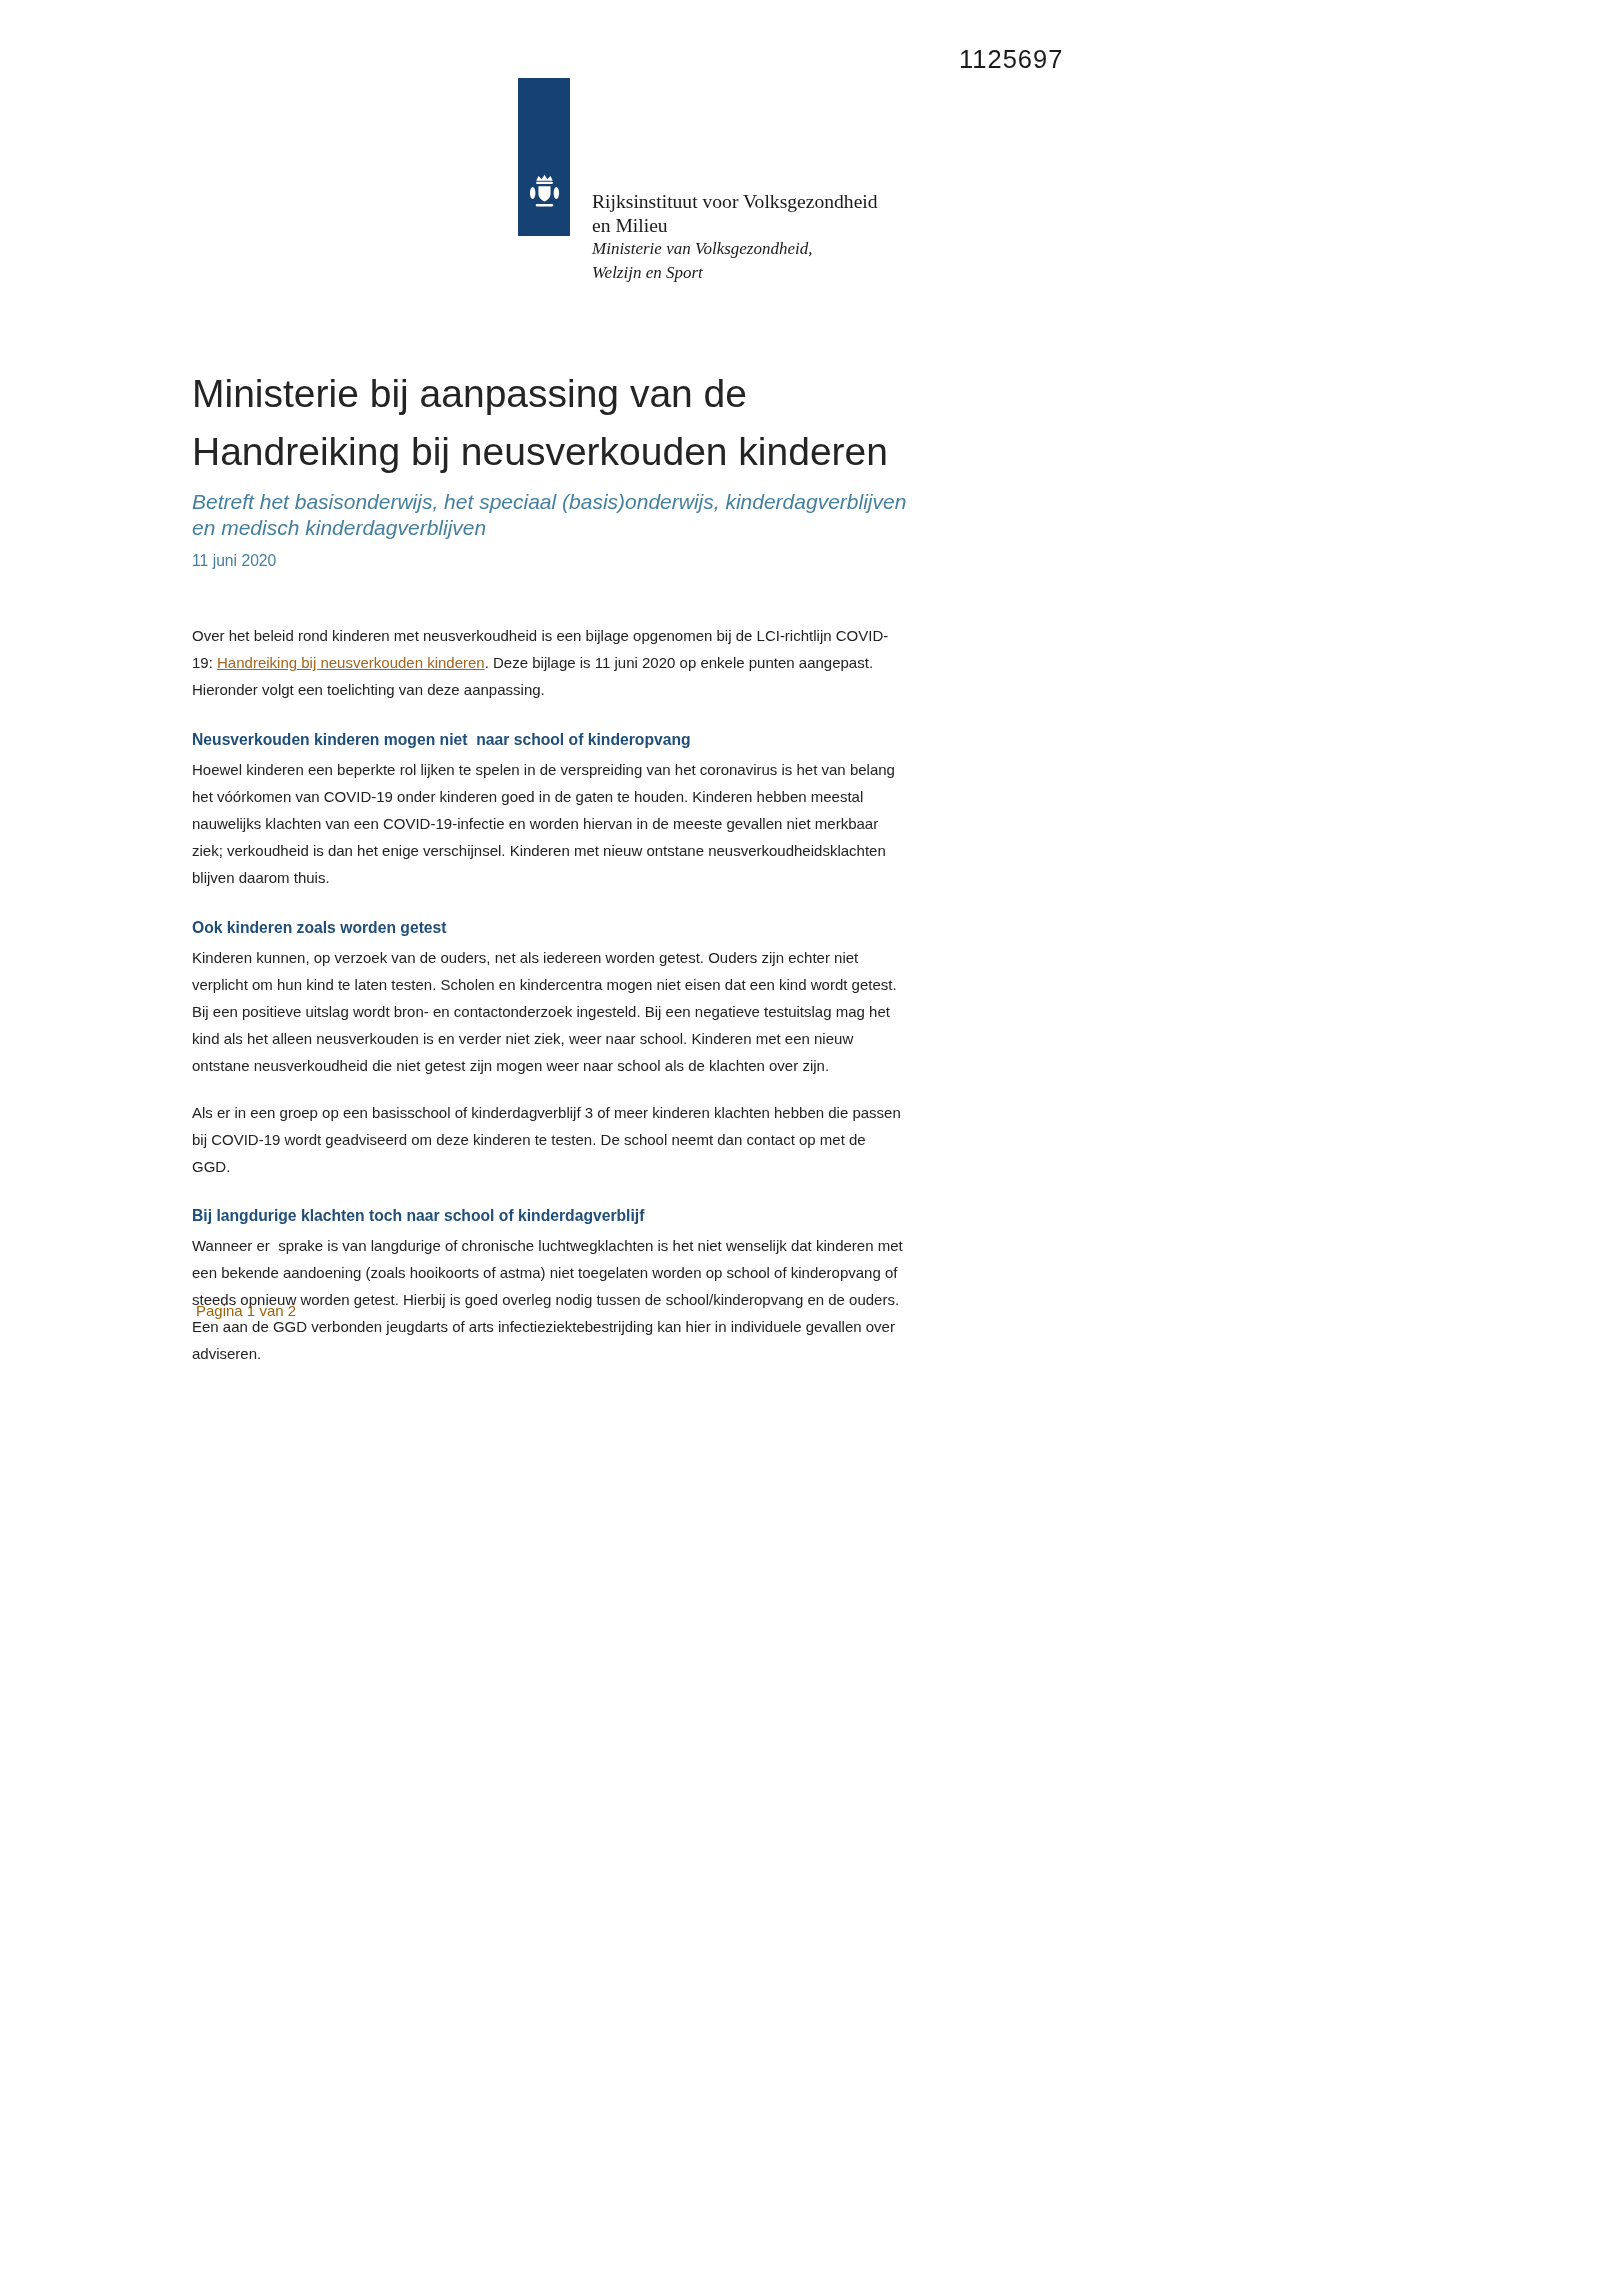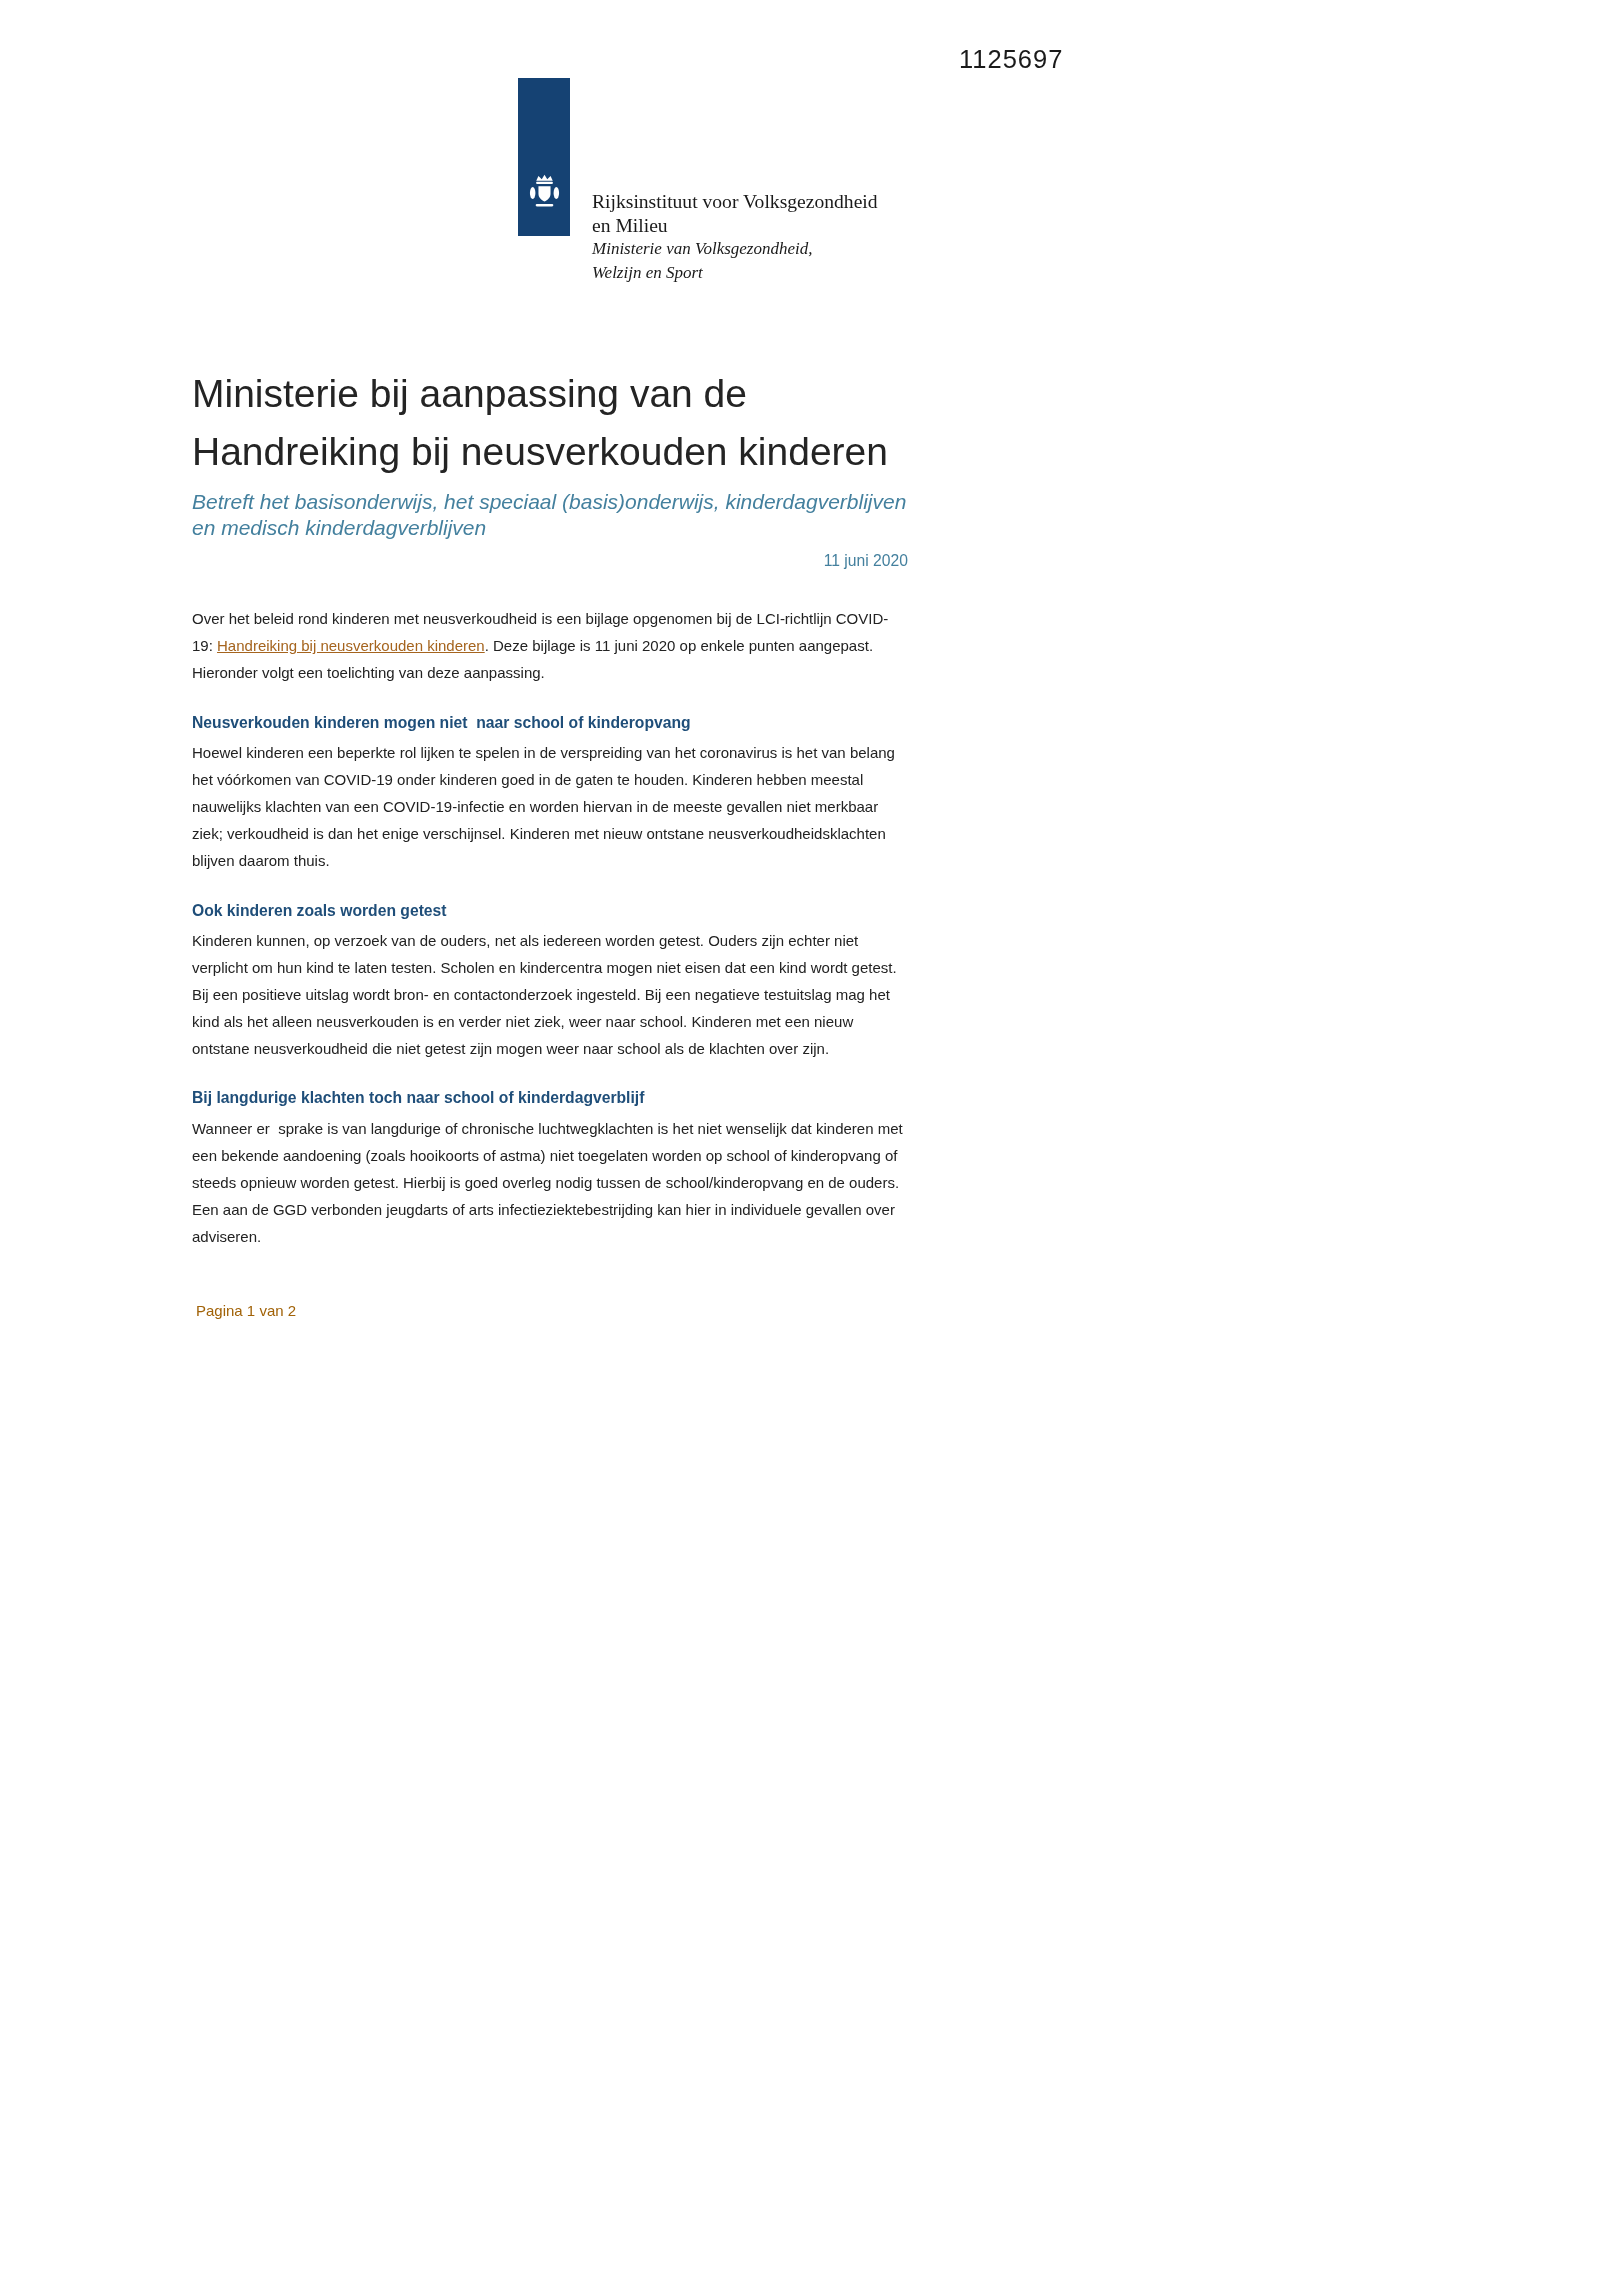--- a/index.html
+++ b/index.html
@@ -77,22 +77,21 @@
     font-size: 21px;
     line-height: 26.5px;
     font-style: italic;
     color: #44809e;
   }
   .doc-date {
     font-size: 15.7px;
     line-height: 26.5px;
     color: #44809e;
     margin-top: 5.9px;
-    margin-bottom: 31px;
-    text-align: right;
+    margin-bottom: 48px;
   }
   .body-par {
     font-size: 15px;
     line-height: 27px;
     color: #222222;
     margin: 0 0 19.6px 0;
     white-space: pre-wrap;
   }
   .section-heading {
     font-size: 15.7px;
@@ -156,20 +155,21 @@
   <div class="subtitle">Betreft het basisonderwijs, het speciaal (basis)onderwijs, kinderdagverblijven en medisch kinderdagverblijven</div>
   <div class="doc-date">11 juni 2020</div>
 
   <p class="body-par"><span>Over het beleid rond kinderen met neusverkoudheid is een bijlage opgenomen bij de LCI-richtlijn COVID-19: </span><span class="doc-link">Handreiking bij neusverkouden kinderen</span><span>. Deze bijlage is 11 juni 2020 op enkele punten aangepast. Hieronder volgt een toelichting van deze aanpassing.</span></p>
 
   <h2 class="section-heading">Neusverkouden kinderen mogen niet  naar school of kinderopvang</h2>
   <p class="body-par">Hoewel kinderen een beperkte rol lijken te spelen in de verspreiding van het coronavirus is het van belang het vóórkomen van COVID-19 onder kinderen goed in de gaten te houden. Kinderen hebben meestal nauwelijks klachten van een COVID-19-infectie en worden hiervan in de meeste gevallen niet merkbaar ziek; verkoudheid is dan het enige verschijnsel. Kinderen met nieuw ontstane neusverkoudheidsklachten blijven daarom thuis.</p>
 
   <h2 class="section-heading">Ook kinderen zoals worden getest</h2>
   <p class="body-par">Kinderen kunnen, op verzoek van de ouders, net als iedereen worden getest. Ouders zijn echter niet verplicht om hun kind te laten testen. Scholen en kindercentra mogen niet eisen dat een kind wordt getest. Bij een positieve uitslag wordt bron- en contactonderzoek ingesteld. Bij een negatieve testuitslag mag het kind als het alleen neusverkouden is en verder niet ziek, weer naar school. Kinderen met een nieuw ontstane neusverkoudheid die niet getest zijn mogen weer naar school als de klachten over zijn.</p>
+  <p class="body-par">Als er in een groep op een basisschool of kinderdagverblijf 3 of meer kinderen klachten hebben die passen bij COVID-19 wordt geadviseerd om deze kinderen te testen. De school neemt dan contact op met de GGD.</p>
 
   <h2 class="section-heading">Bij langdurige klachten toch naar school of kinderdagverblijf</h2>
   <p class="body-par">Wanneer er  sprake is van langdurige of chronische luchtwegklachten is het niet wenselijk dat kinderen met een bekende aandoening (zoals hooikoorts of astma) niet toegelaten worden op school of kinderopvang of steeds opnieuw worden getest. Hierbij is goed overleg nodig tussen de school/kinderopvang en de ouders. Een aan de GGD verbonden jeugdarts of arts infectieziektebestrijding kan hier in individuele gevallen over adviseren.</p>
 
 </div>
 
 <div class="page-footer">Pagina 1 van 2</div>
 
 
 </body></html>

